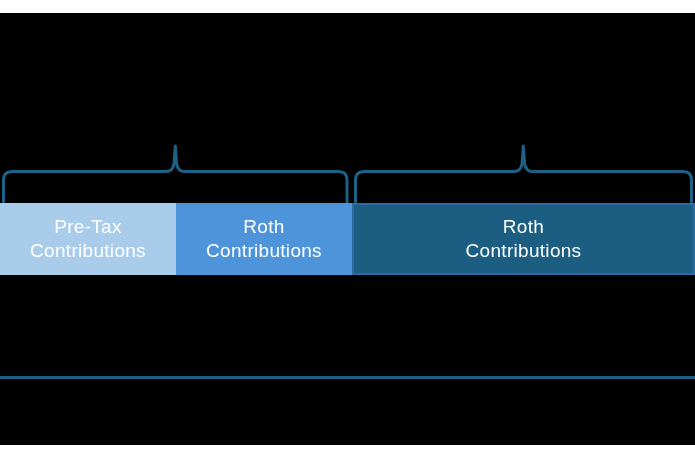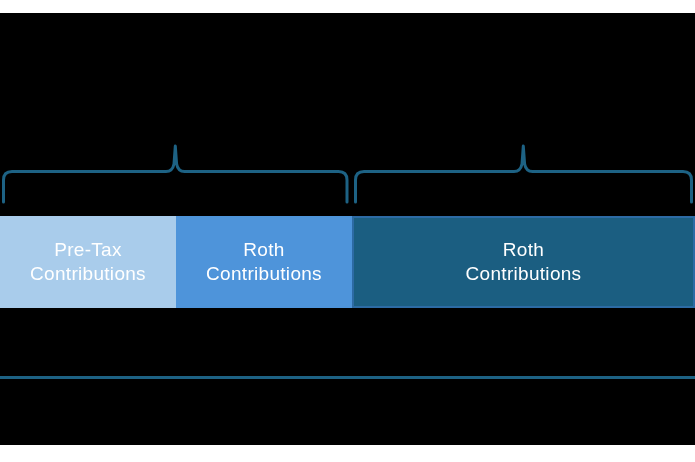--- a/index.html
+++ b/index.html
@@ -28,22 +28,22 @@
   }
   .brace-path {
     fill: none;
     stroke: var(--brace, #1d6284);
     stroke-width: 3;
     stroke-linecap: round;
     stroke-linejoin: round;
   }
   .bars {
     position: absolute;
-    left: 0; top: 216px;
-    width: 695px; height: 92px;
+    left: 0; top: 203px;
+    width: 695px; height: 72px;
     display: flex;
   }
   .bar {
     box-sizing: border-box;
     display: flex;
     flex-direction: column;
     justify-content: center;
     align-items: center;
     text-align: center;
     color: var(--bar-label-text, #ffffff);

